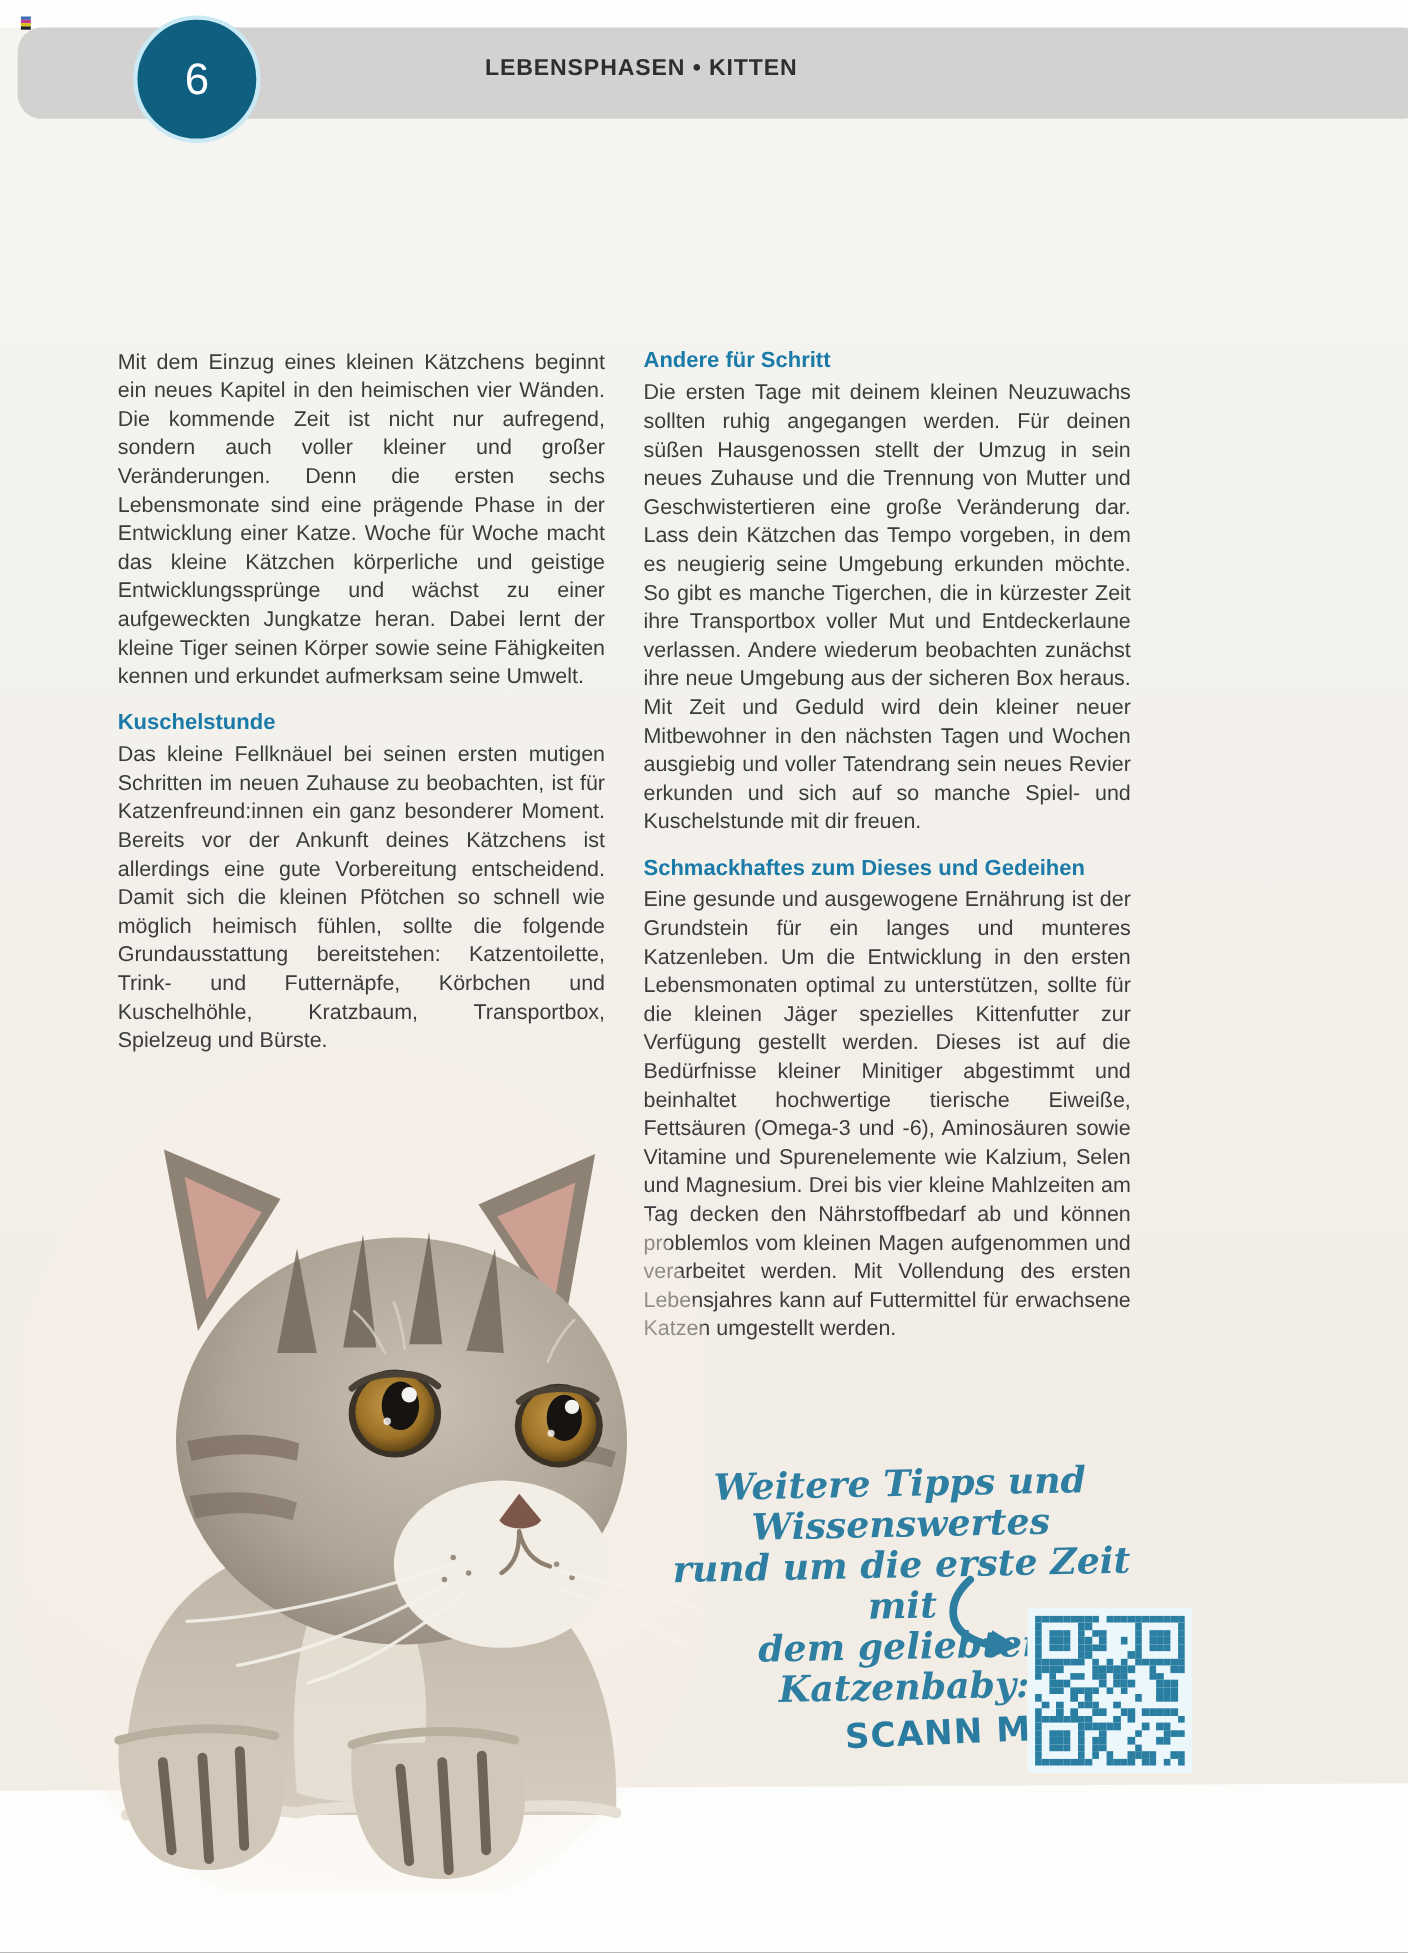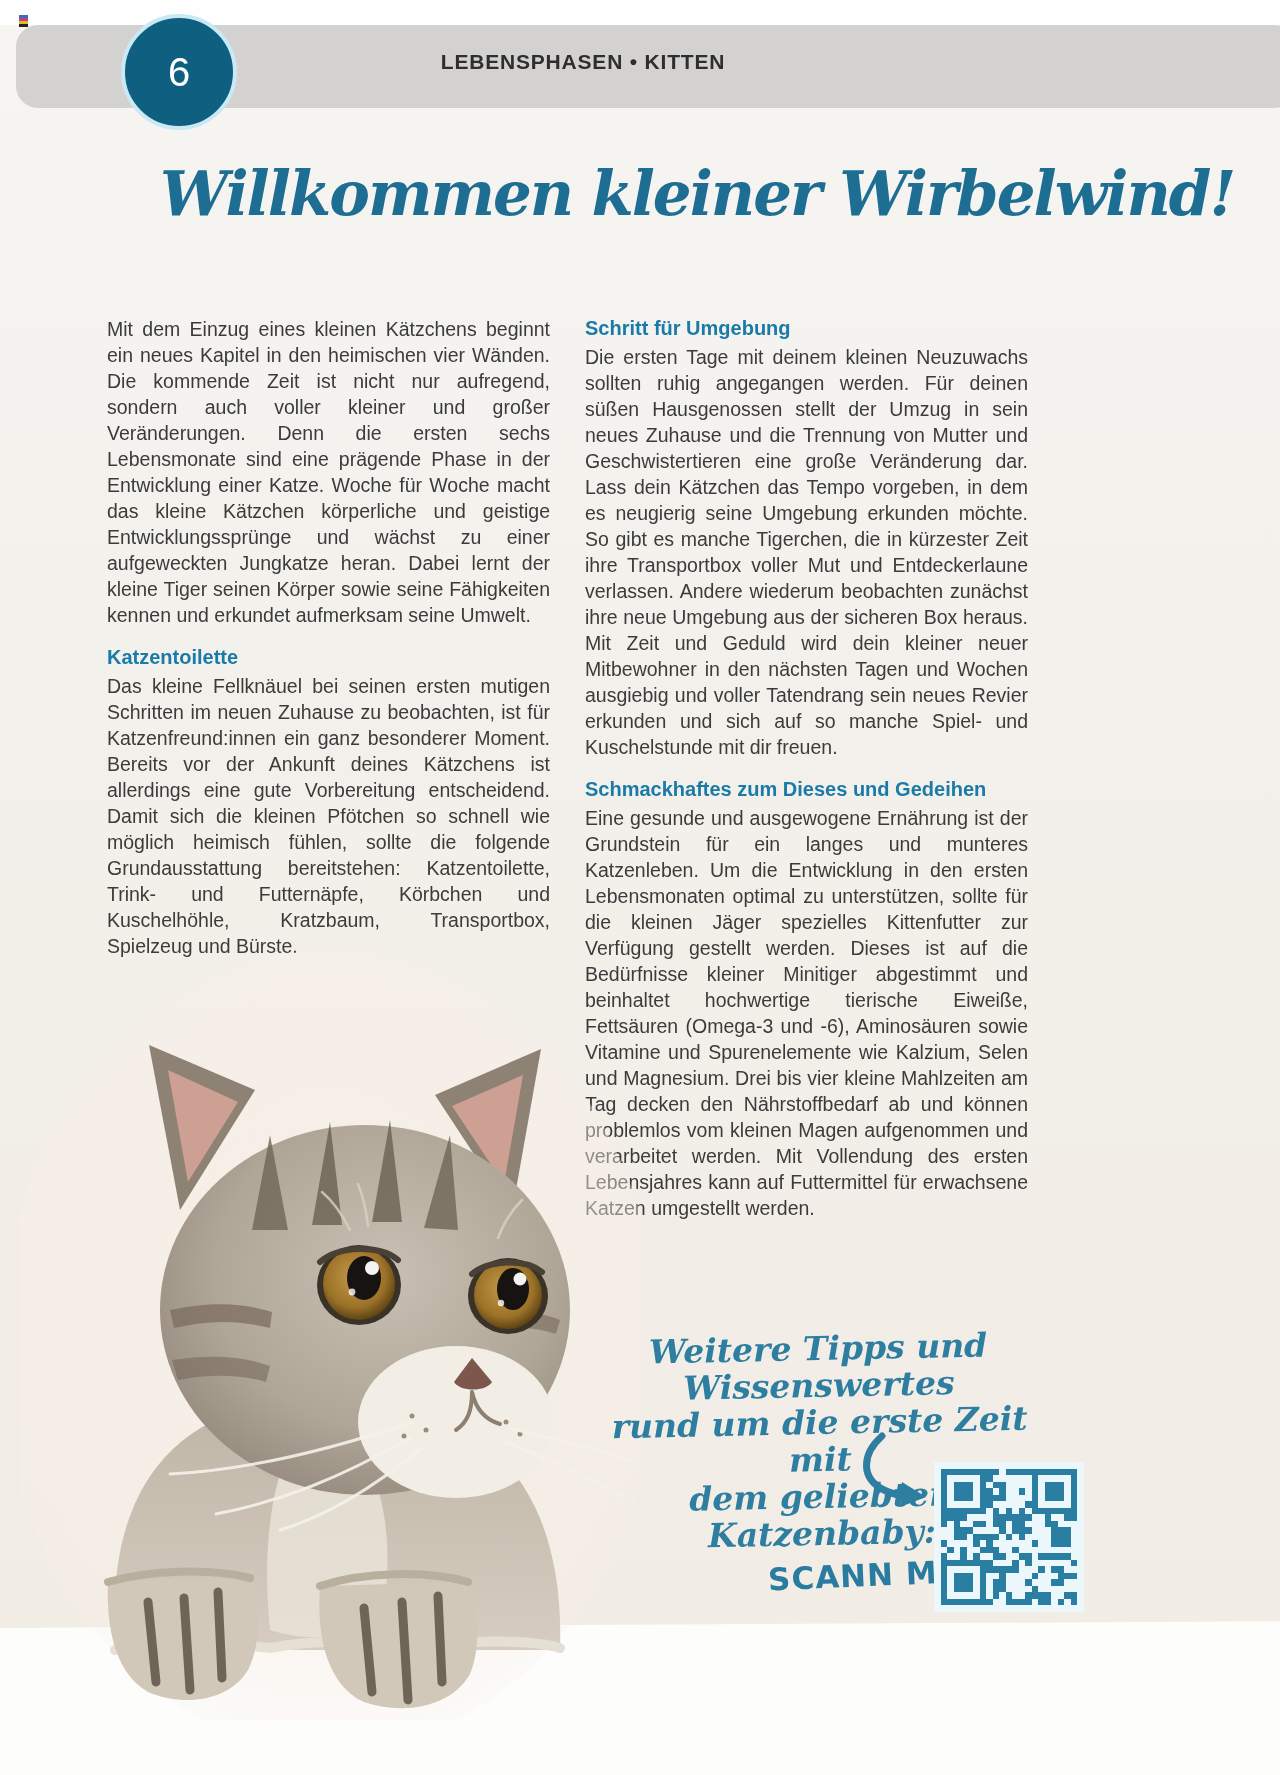--- a/index.html
+++ b/index.html
@@ -83,30 +83,29 @@
     <span style="background:#222222"></span>
   </div>
 
   <header class="topbar">
     <div class="topbar-title">LEBENSPHASEN • KITTEN</div>
   </header>
   <div class="page-circle">
     <span>6</span>
   </div>
 
-  <h1 class="title">Willkommen kleiner Wirbelwind!</h1>
 
   <main class="columns">
     <div class="col">
       <p>Mit dem Einzug eines kleinen Kätzchens beginnt ein neues Kapitel in den heimischen vier Wänden. Die kommende Zeit ist nicht nur aufregend, sondern auch voller kleiner und großer Veränderungen. Denn die ersten sechs Lebensmonate sind eine prägende Phase in der Entwicklung einer Katze. Woche für Woche macht das kleine Kätzchen körperliche und geistige Entwicklungssprünge und wächst zu einer aufgeweckten Jungkatze heran. Dabei lernt der kleine Tiger seinen Körper sowie seine Fähigkeiten kennen und erkundet aufmerksam seine Umwelt.</p>
-      <h2>Katzentoilette</h2>
+      <h2>Kuschelstunde</h2>
       <p>Das kleine Fellknäuel bei seinen ersten mutigen Schritten im neuen Zuhause zu beobachten, ist für Katzenfreund:innen ein ganz besonderer Moment. Bereits vor der Ankunft deines Kätzchens ist allerdings eine gute Vorbereitung entscheidend. Damit sich die kleinen Pfötchen so schnell wie möglich heimisch fühlen, sollte die folgende Grundausstattung bereitstehen: Katzentoilette, Trink- und Futternäpfe, Körbchen und Kuschelhöhle, Kratzbaum, Transportbox, Spielzeug und Bürste.</p>
     </div>
     <div class="col">
-      <h2 class="first">Schritt für Umgebung</h2>
+      <h2 class="first">Andere für Schritt</h2>
       <p>Die ersten Tage mit deinem kleinen Neuzuwachs sollten ruhig angegangen werden. Für deinen süßen Hausgenossen stellt der Umzug in sein neues Zuhause und die Trennung von Mutter und Geschwistertieren eine große Veränderung dar. Lass dein Kätzchen das Tempo vorgeben, in dem es neugierig seine Umgebung erkunden möchte. So gibt es manche Tigerchen, die in kürzester Zeit ihre Transportbox voller Mut und Entdeckerlaune verlassen. Andere wiederum beobachten zunächst ihre neue Umgebung aus der sicheren Box heraus. Mit Zeit und Geduld wird dein kleiner neuer Mitbewohner in den nächsten Tagen und Wochen ausgiebig und voller Tatendrang sein neues Revier erkunden und sich auf so manche Spiel- und Kuschelstunde mit dir freuen.</p>
       <h2>Schmackhaftes zum Dieses und Gedeihen</h2>
       <p>Eine gesunde und ausgewogene Ernährung ist der Grundstein für ein langes und munteres Katzenleben. Um die Entwicklung in den ersten Lebensmonaten optimal zu unterstützen, sollte für die kleinen Jäger spezielles Kittenfutter zur Verfügung gestellt werden. Dieses ist auf die Bedürfnisse kleiner Minitiger abgestimmt und beinhaltet hochwertige tierische Eiweiße, Fettsäuren (Omega-3 und -6), Aminosäuren sowie Vitamine und Spurenelemente wie Kalzium, Selen und Magnesium. Drei bis vier kleine Mahlzeiten am Tag decken den Nährstoffbedarf ab und können problemlos vom kleinen Magen aufgenommen und verarbeitet werden. Mit Vollendung des ersten Lebensjahres kann auf Futtermittel für erwachsene Katzen umgestellt werden.</p>
     </div>
   </main>
 
   <div class="ledge"></div>
 
   <svg class="kitten" viewBox="0 0 620 790" xmlns="http://www.w3.org/2000/svg">
     <defs>

